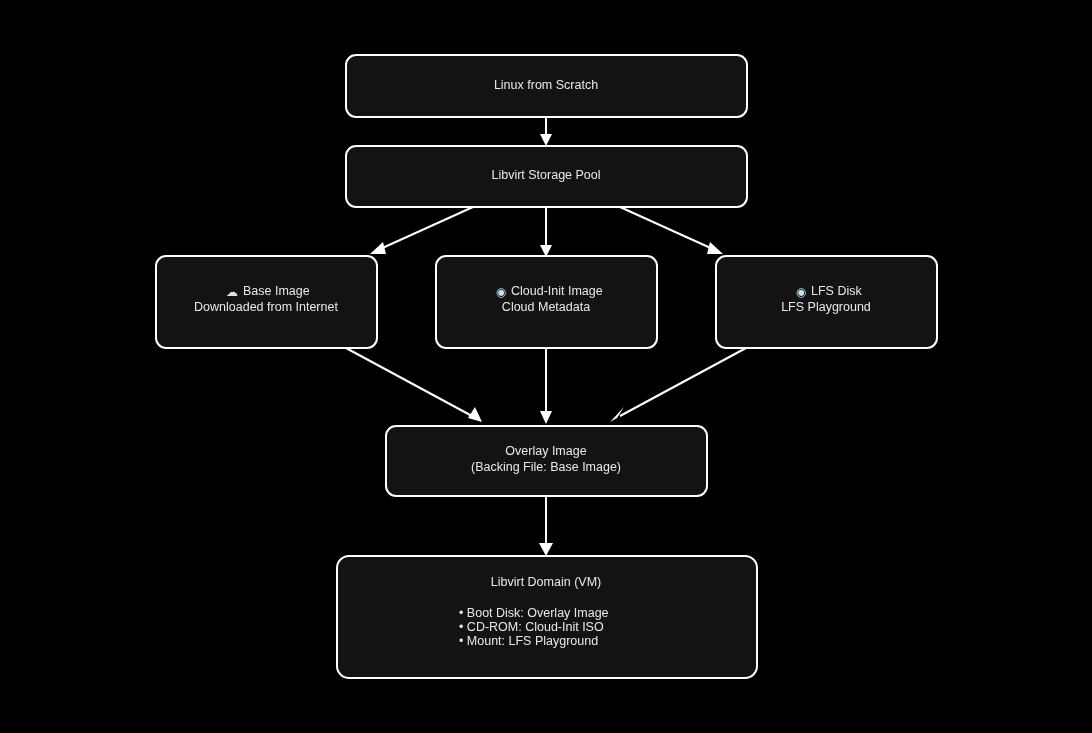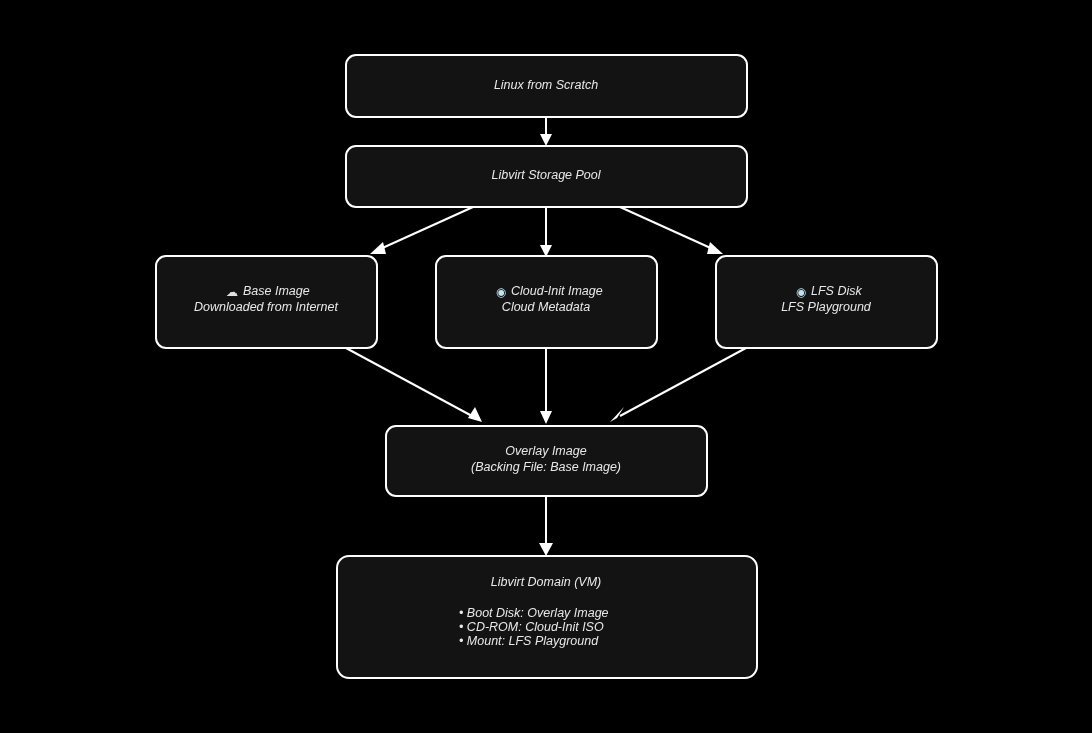--- a/index.html
+++ b/index.html
@@ -11,21 +11,20 @@
     width: 1092px;
     height: 733px;
     overflow: hidden;
     font-family: "Liberation Sans", sans-serif;
   }
   #diagram-root {
     position: relative;
     width: 1092px;
     height: 733px;
     background: #000000;
-    font-style: italic;
   }
   svg#flowchart {
     display: block;
     width: 1092px;
     height: 733px;
   }
   .node-box {
     fill: #131313;
     stroke: #ffffff;
     stroke-width: 2;

